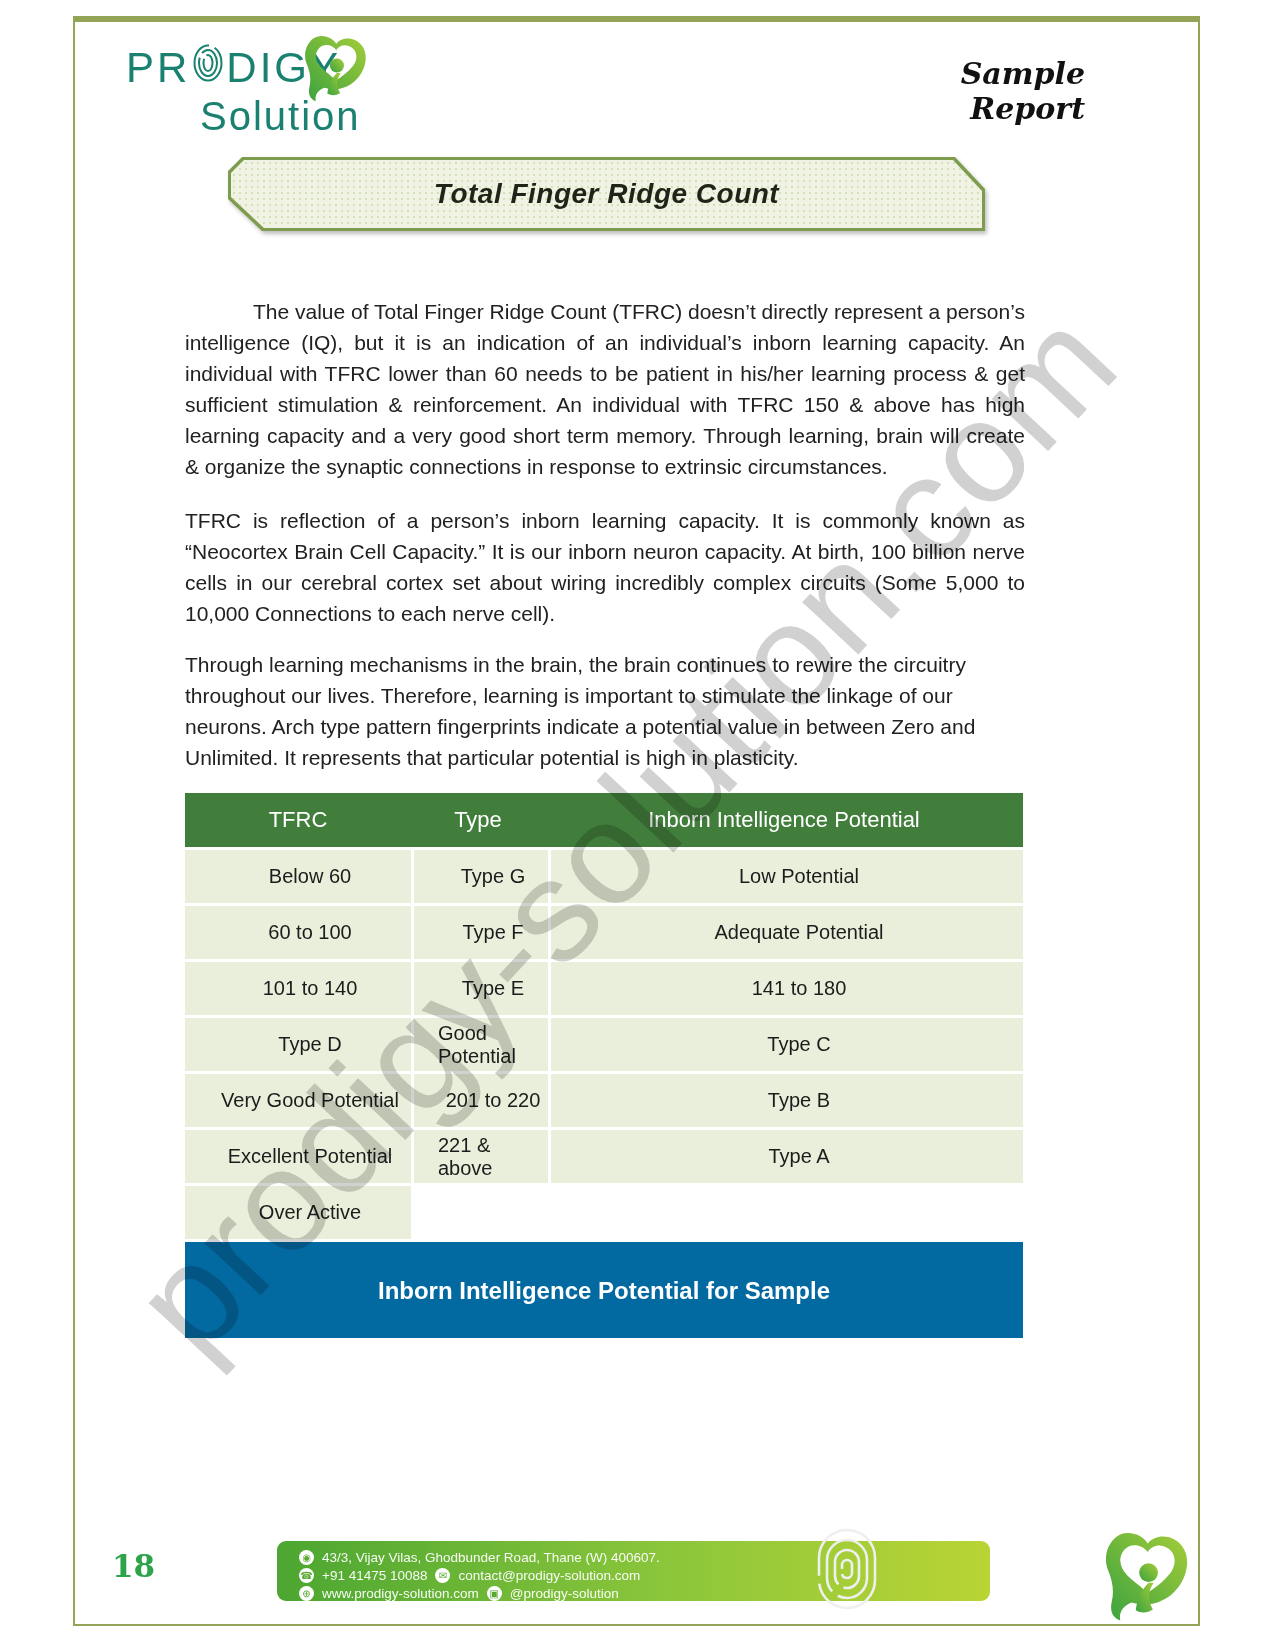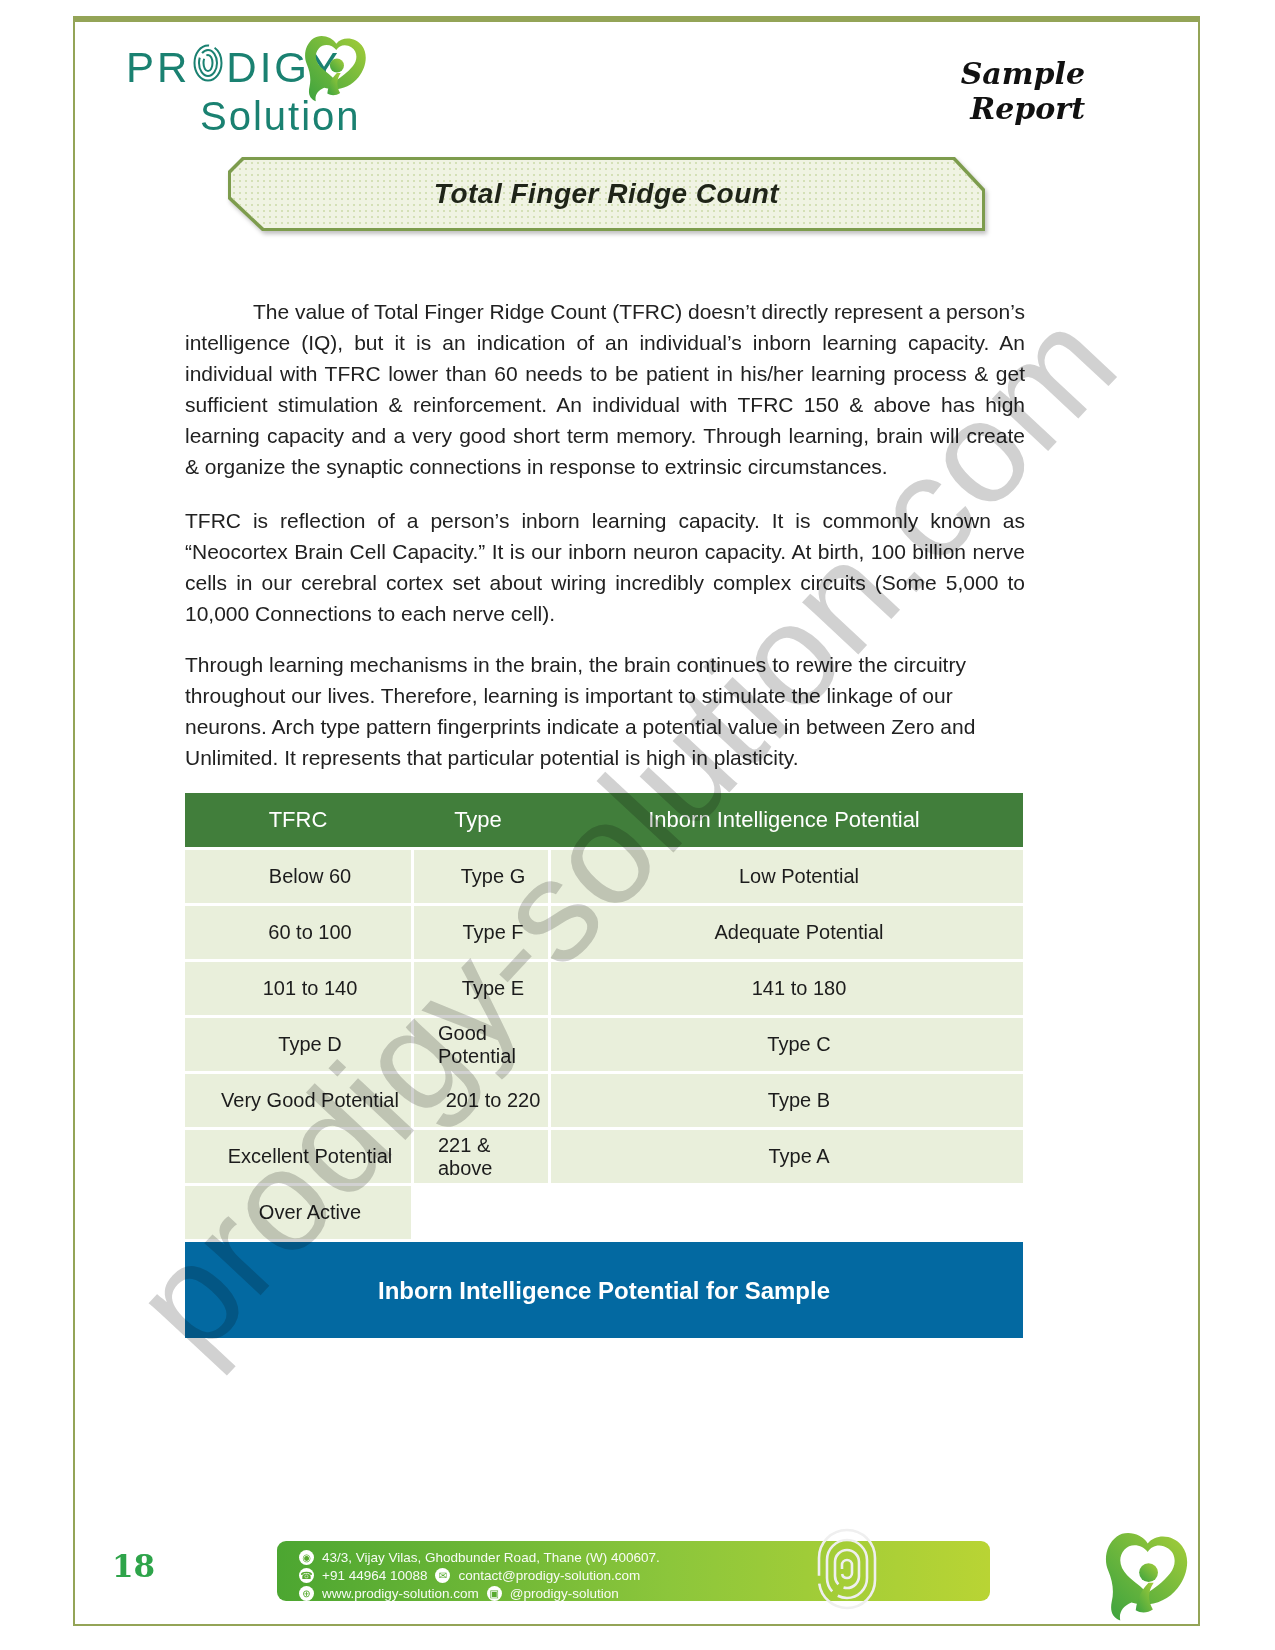--- a/index.html
+++ b/index.html
@@ -157,21 +157,21 @@
     </div>
   </div>
 
   <div class="footer-bar">
     <div class="f-line">
       <span class="chip">◉</span>
       <span>43/3, Vijay Vilas, Ghodbunder Road, Thane (W) 400607.</span>
     </div>
     <div class="f-line">
       <span class="chip">☎</span>
-      <span>+91 44964 10088</span>
+      <span>+91 41475 10088</span>
       <span class="chip">✉</span>
       <span>contact@prodigy-solution.com</span>
     </div>
     <div class="f-line">
       <span class="chip">⊕</span>
       <span>www.prodigy-solution.com</span>
       <span class="chip">▣</span>
       <span>@prodigy-solution</span>
     </div>
   </div>

